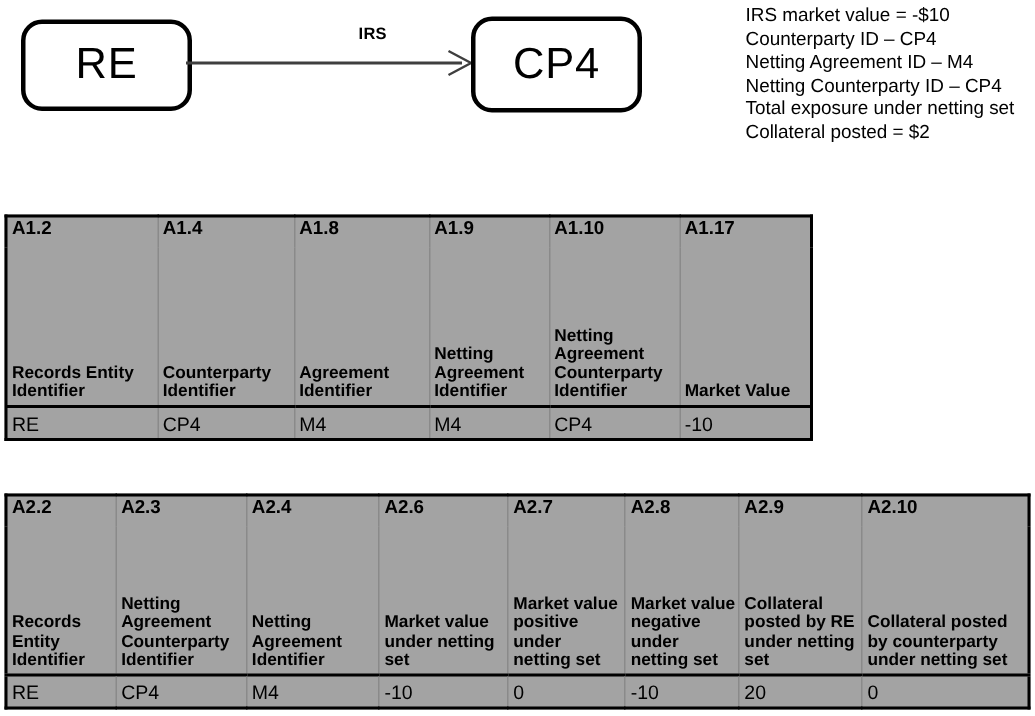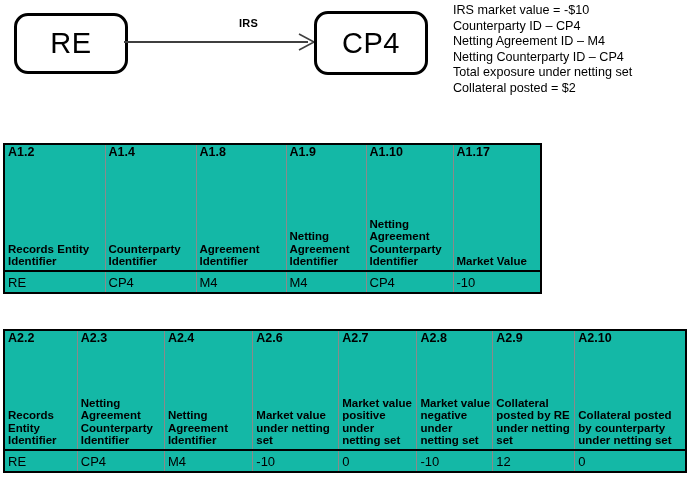--- a/index.html
+++ b/index.html
@@ -65,28 +65,28 @@
 
   
   #annotations {
     position: absolute;
     left: 453px;
     top: 3px;
     width: 237px;
     font-size: 12.6px;
     line-height: 15.6px;
   }
-  #annotations div { white-space: nowrap; }
+  #annotations div { white-space: nowrap; margin-left: 44px; }
 
   
   table.grid {
     position: absolute;
     border-collapse: collapse;
     table-layout: fixed;
-    background: #14b8a6;
+    background: #a3a3a3;
   }
   table.grid, table.grid th, table.grid td {
     border: 1px solid #8a8a8a;
   }
   table.grid {
     border: 2px solid #000;
     outline: 0;
   }
   table.grid th, table.grid td {
     vertical-align: bottom;
@@ -229,17 +229,17 @@
     <th class="name">Collateral posted by RE under netting set</th>
     <th class="name">Collateral posted by counterparty under netting set</th>
   </tr>
   <tr class="values">
     <td>RE</td>
     <td>CP4</td>
     <td>M4</td>
     <td class="num">-10</td>
     <td class="num">0</td>
     <td class="num">-10</td>
-    <td class="num">12</td>
+    <td class="num">20</td>
     <td class="num">0</td>
   </tr>
 </tbody>
   </table>
 
 </body></html>

